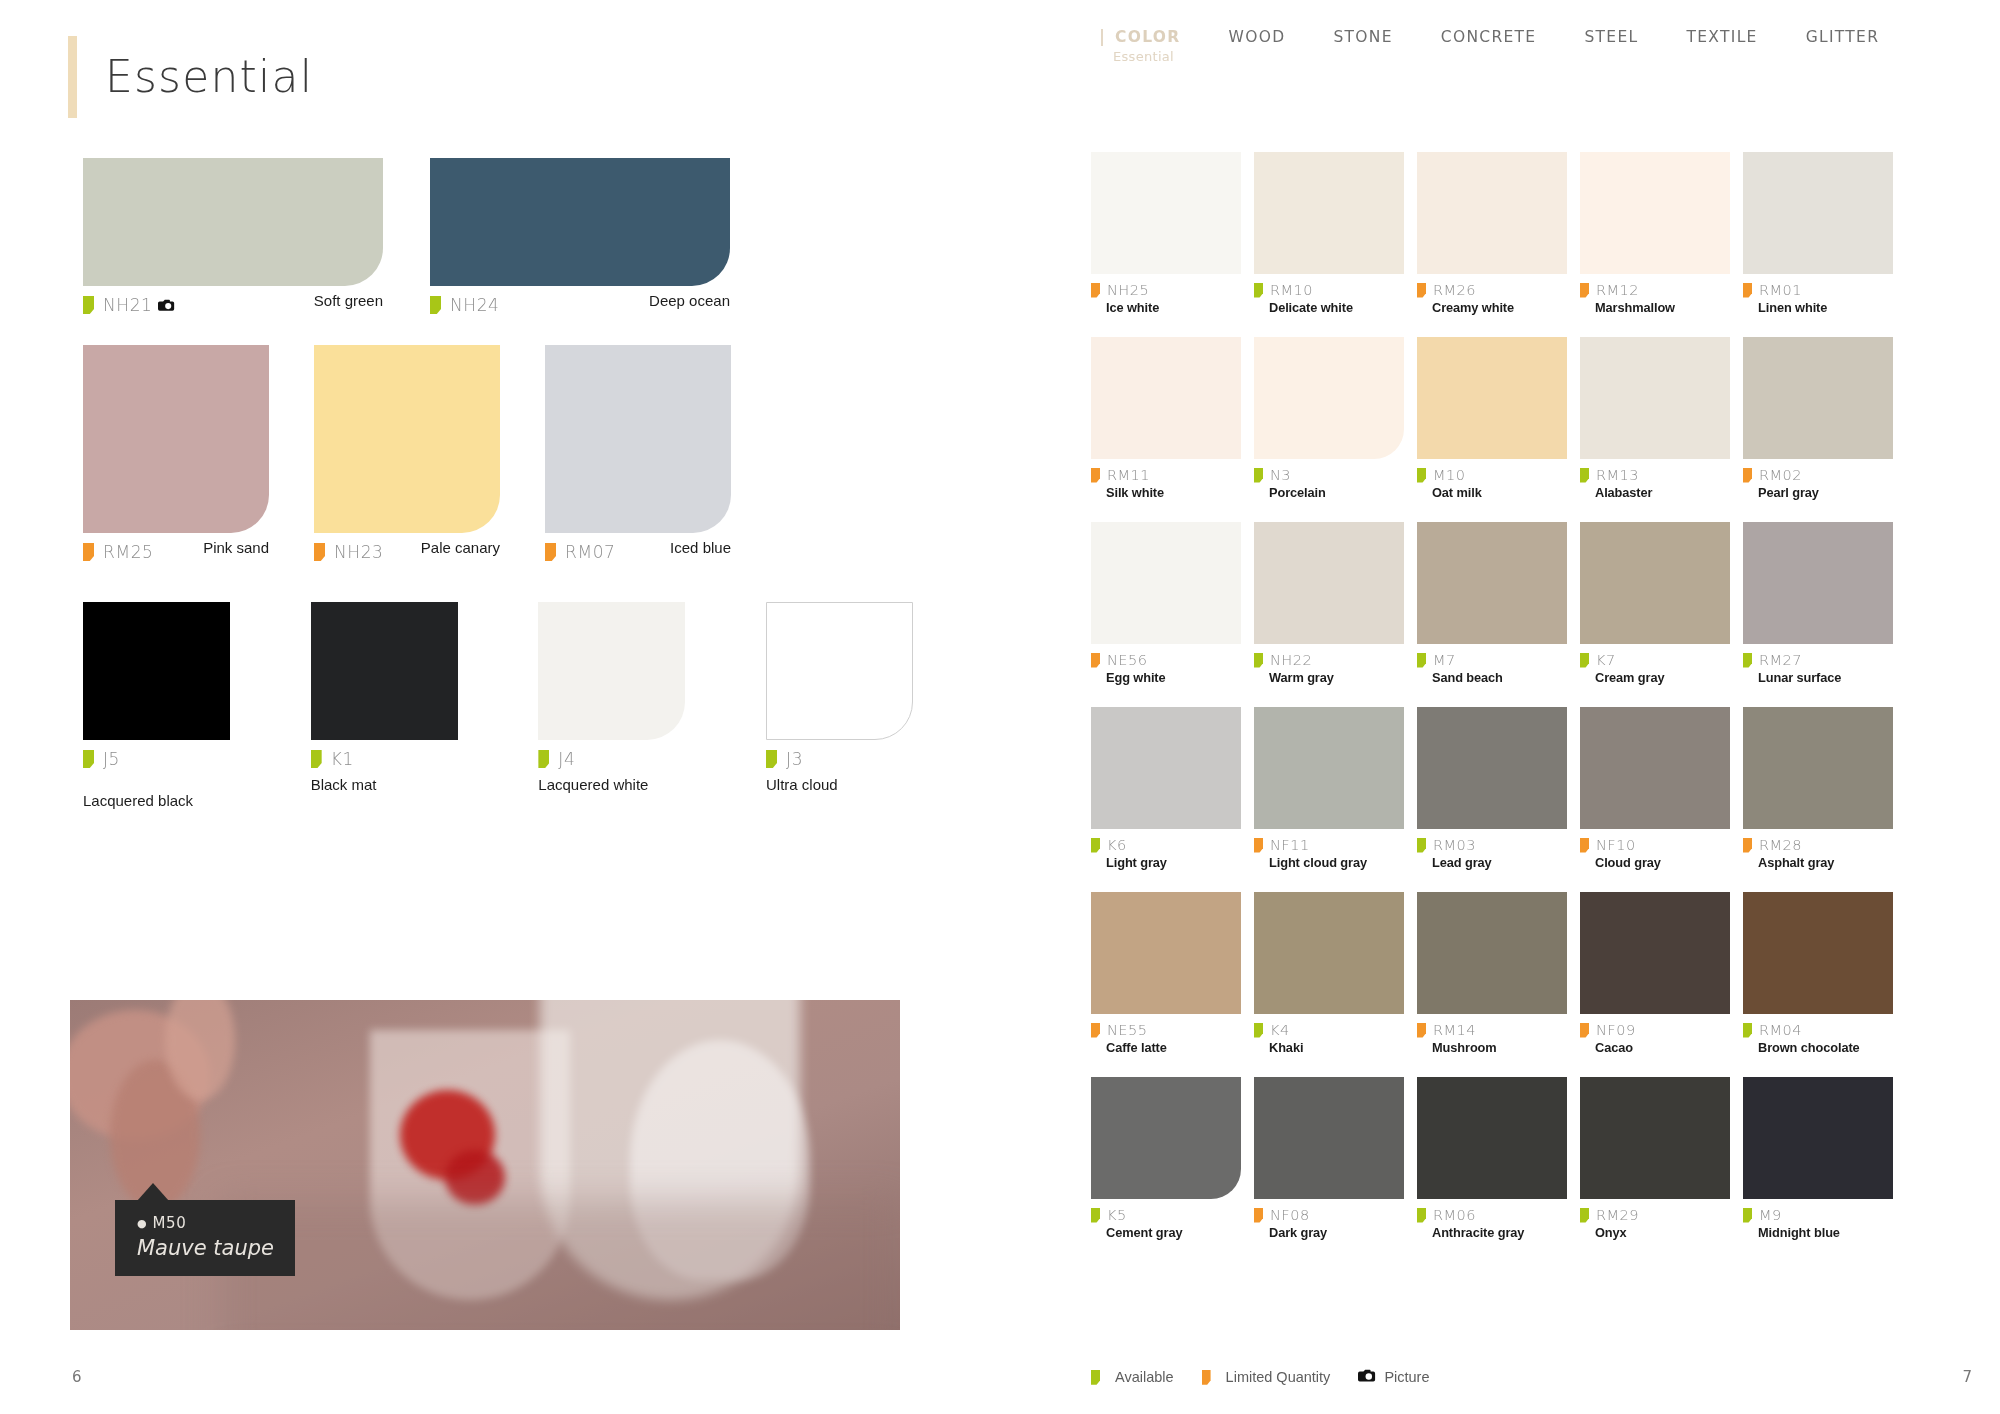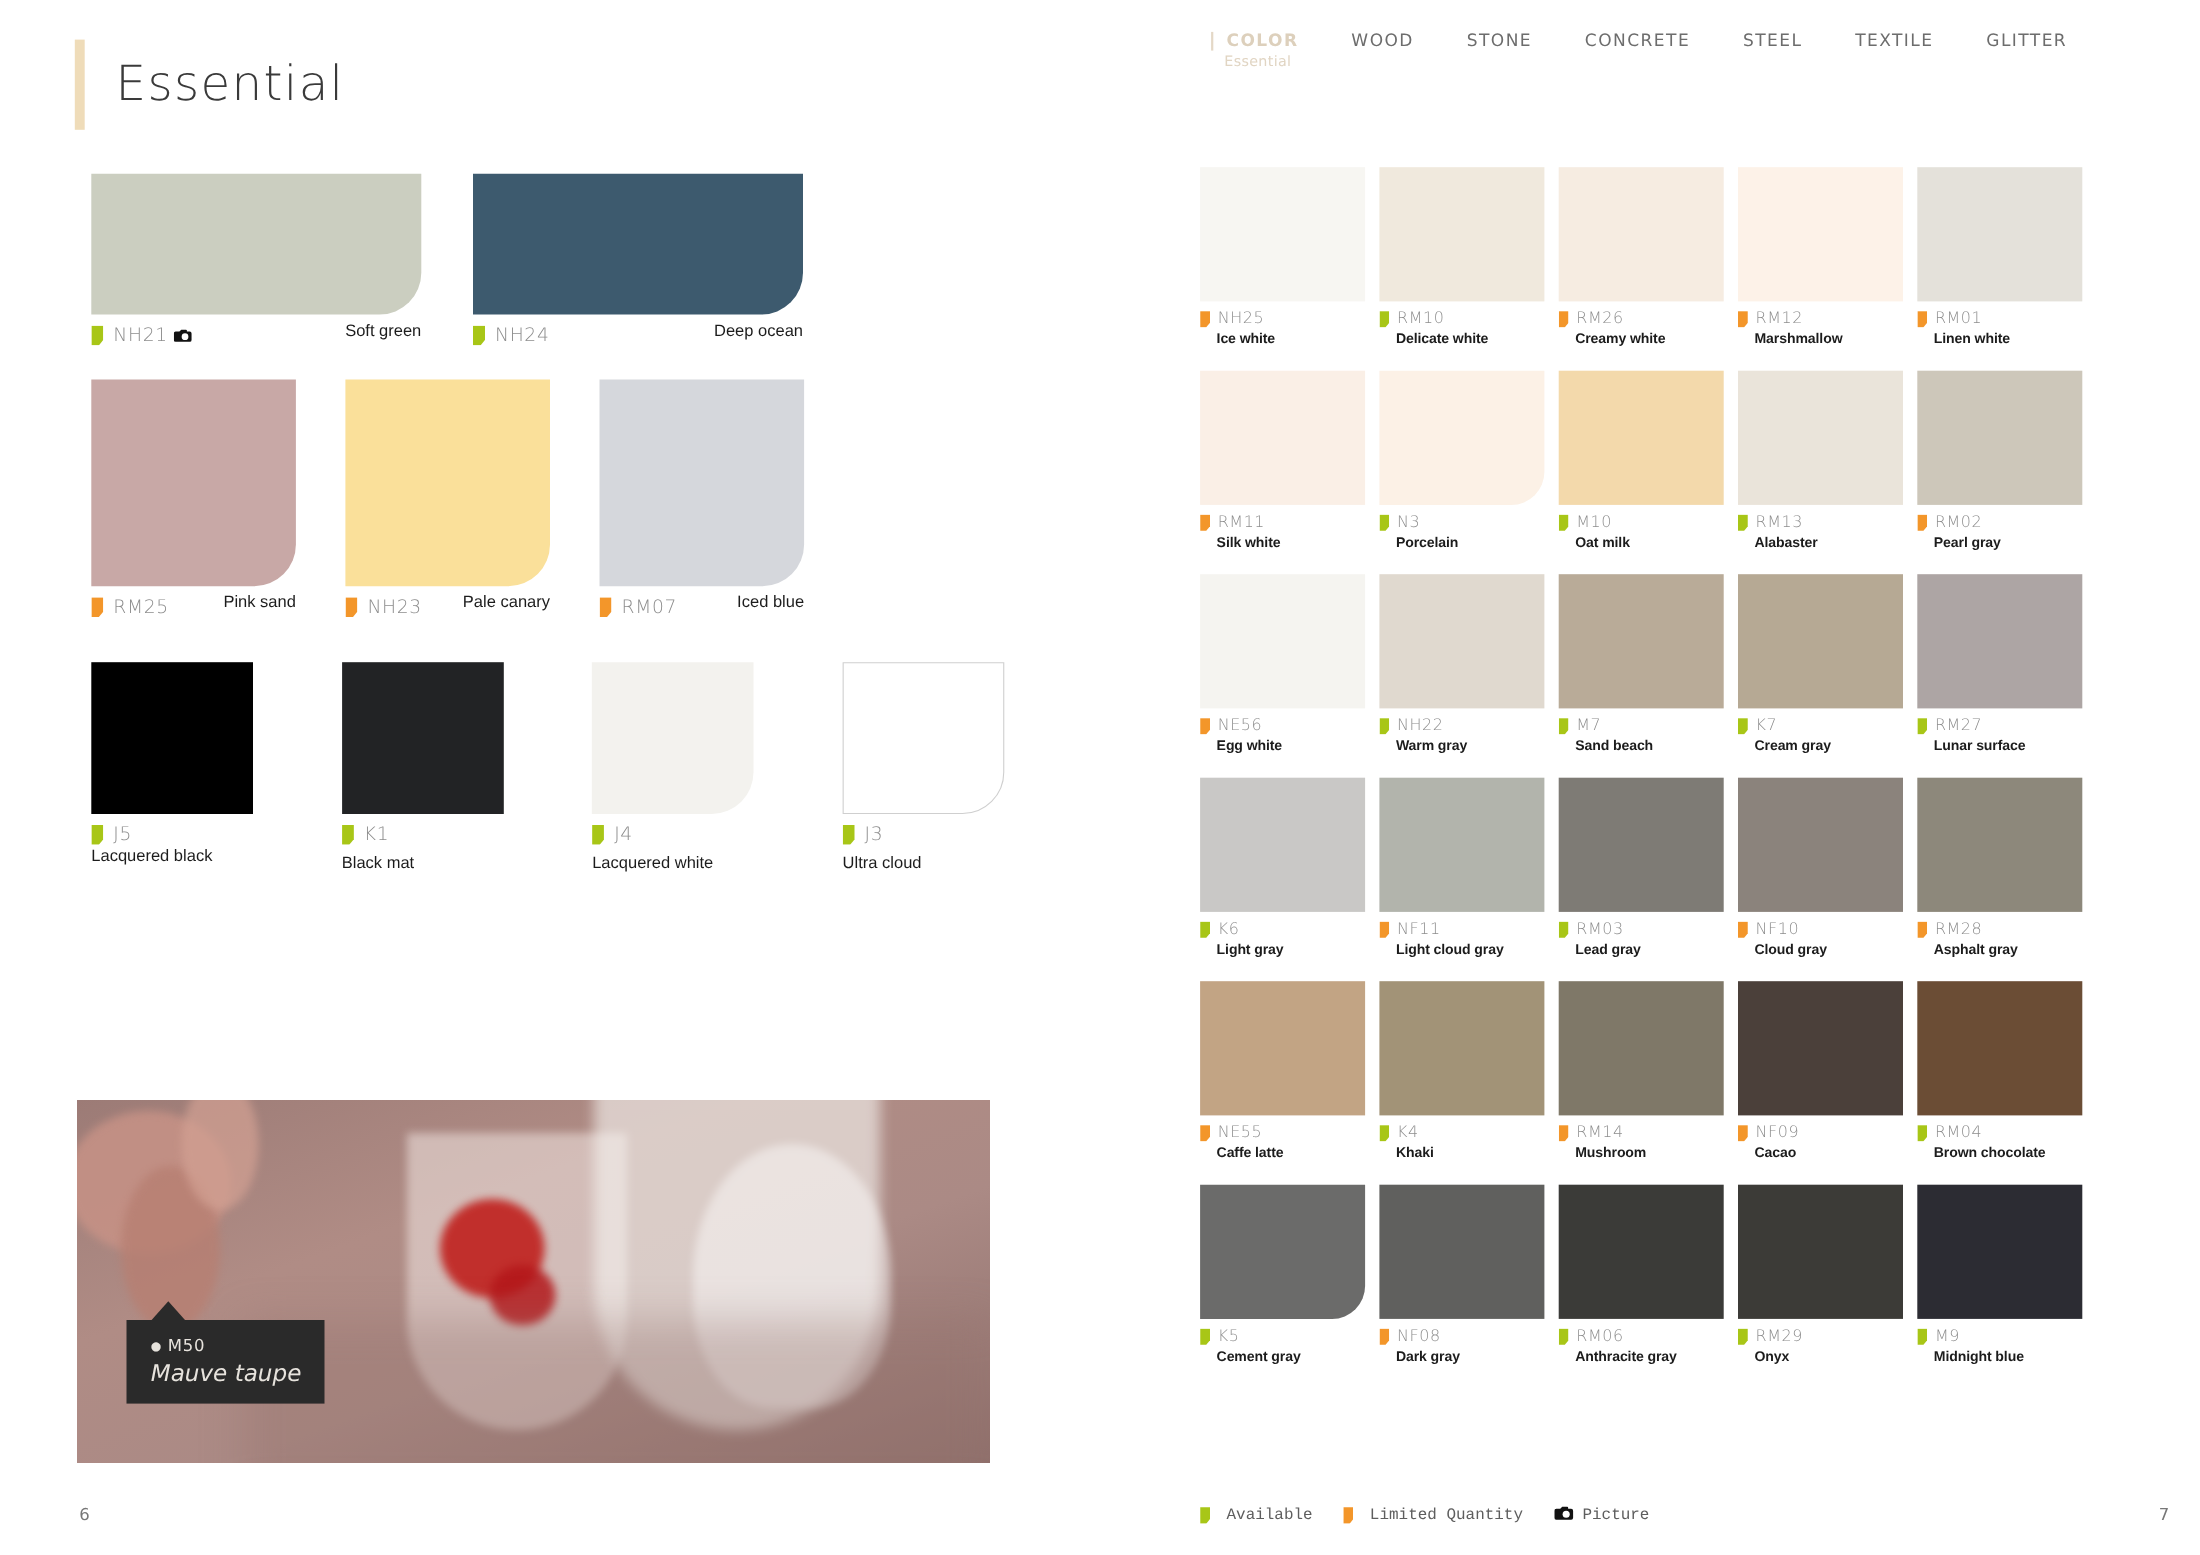--- a/index.html
+++ b/index.html
@@ -129,21 +129,21 @@
     clip-path: polygon(0 0, 100% 0, 100% 72%, 62% 100%, 0 100%);
   }
   .cell-block { margin-bottom: 22px; }
 
   .legend {
     position: absolute; left: 1px; top: 1368px; display: flex; align-items: center;
   }
   .legend-item { display: flex; align-items: center; margin-right: 28px; }
   .legend-txt {
     font-size: 14.5px; color: #5e5e5e; margin-left: 8px;
-    font-family: Liberation Mono, monospace;
+    font-family: Liberation Sans, sans-serif;
   }
   .pagenum-right {
     position: absolute; right: 28px; top: 1368px;
     font-size: 15px; color: #777; font-family: "DejaVu Sans", sans-serif;
   }
   .rounded-br { border-radius: 0 0 30px 0; }
 </style>
 </head>
 <body>
 
@@ -219,21 +219,21 @@
         </div>
         <div class="big-row" style="margin-bottom:0px">
           <div class="swatch-big" style="width:247px">
             <span class="swatch-chip" style="width:147px;height:138px;background:#000000;border-radius:0;"></span>
             <div class="lbl-row" style="width:147px">
               <div class="lbl-line">
                 <span class="marker" style="background:#a8c617"></span>
                 <span class="code">J5</span>
               </div>
             </div>
-            <div class="name-big" style="margin-top:1px;">Lacquered black</div>
+            <div class="name-big" style="margin-top:23px;">Lacquered black</div>
           </div>
           <div class="swatch-big" style="width:247px">
             <span class="swatch-chip" style="width:147px;height:138px;background:#222325;border-radius:0;"></span>
             <div class="lbl-row" style="width:147px">
               <div class="lbl-line">
                 <span class="marker" style="background:#a8c617"></span>
                 <span class="code">K1</span>
               </div>
             </div>
             <div class="name-big" style="margin-top:7px;">Black mat</div>

